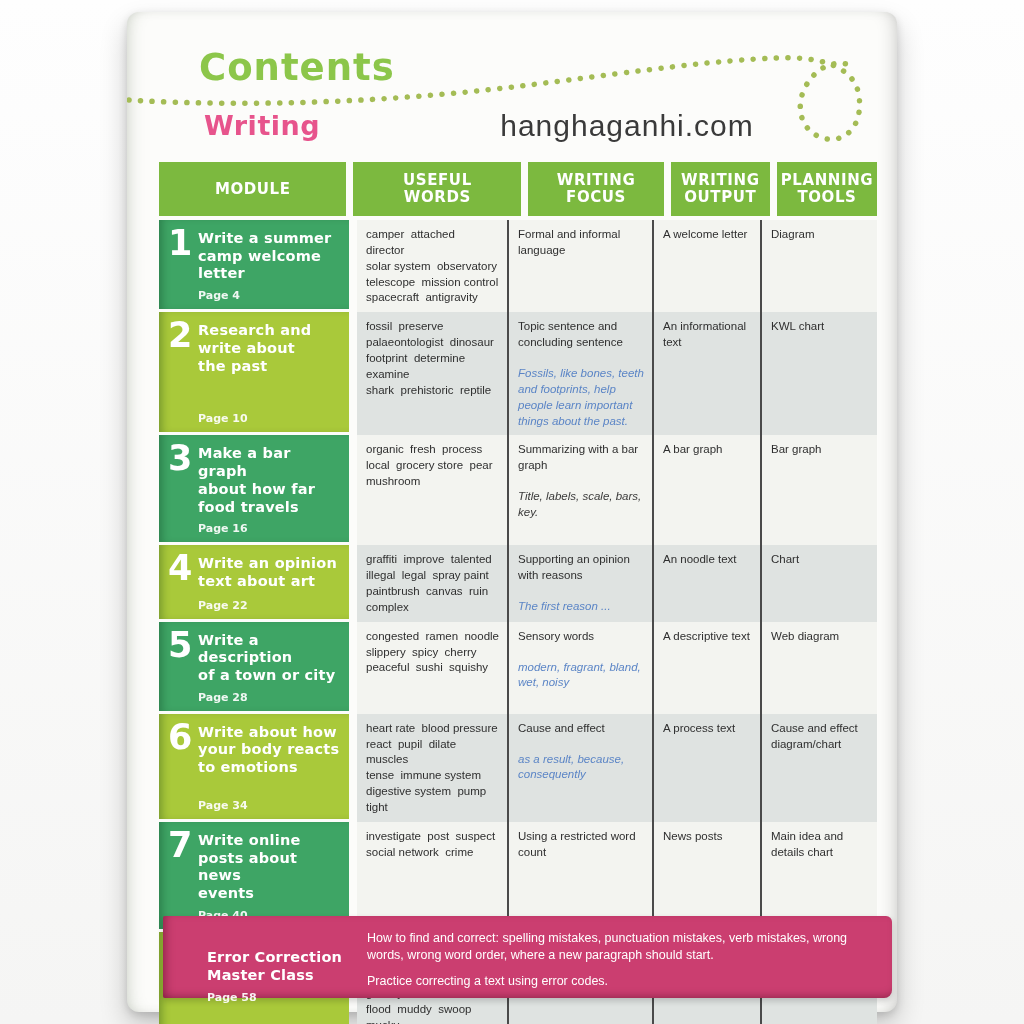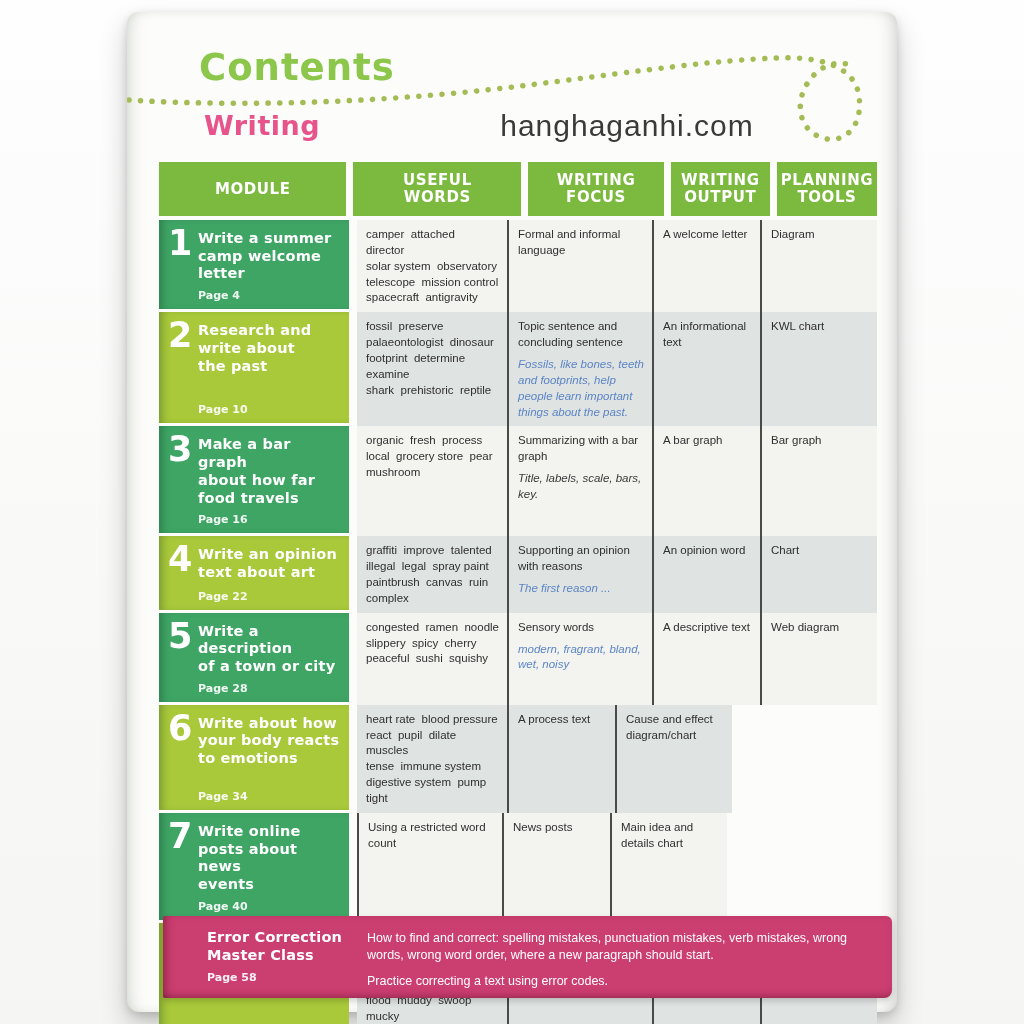--- a/index.html
+++ b/index.html
@@ -66,33 +66,33 @@
   .mpage{font-size:11px;font-weight:bold;opacity:.92;margin-top:6px;}
   .colgap{width:8px;background:transparent;}
   .cells{display:flex;flex:1;font-family:"Liberation Sans",sans-serif;}
   .r-green .cell{background:var(--cell-light);}
   .r-lime .cell{background:var(--cell-shade);}
   .cell{color:var(--cell-text);font-size:11.5px;line-height:1.38;padding:7px 8px 6px 9px;}
   .cell.words{width:150px;white-space:pre-wrap;}
   .cell.focus{width:145px;border-left:2px solid var(--rule);}
   .cell.output{width:108px;border-left:2px solid var(--rule);}
   .cell.tools{width:117px;border-left:2px solid var(--rule);}
-  .fnote{margin-top:6px;font-style:italic;color:var(--blue-note);}
+  .fnote{margin-top:15px;font-style:italic;color:var(--blue-note);}
   .fnote:empty{display:none;}
   .fnote[data-note-style="dark"]{color:#3a3a3a;}
   .pre{white-space:pre-line;}
   
   .footer{
     position:absolute;left:36px;right:5px;top:904px;height:82px;
     background:var(--pink);color:#fff;display:flex;align-items:flex-start;
     border-radius:2px 6px 8px 2px;
     box-shadow:inset 7px 0 8px -4px rgba(60,0,20,.35), inset 0 -6px 8px -5px rgba(60,0,20,.35), 0 3px 6px rgba(0,0,0,.18);
     padding:12px 18px 10px 44px;
   }
-  .ftitle-block{width:146px;display:flex;flex-direction:column;height:100%;}
+  .ftitle-block{width:146px;display:flex;flex-direction:column;height:100%;margin-top:20px;}
   .ftitle{font-size:14.5px;font-weight:bold;line-height:1.25;letter-spacing:.2px;}
   .fpage{font-size:11px;font-weight:bold;opacity:.92;margin-top:7px;}
   .fbody{flex:1;font-family:"Liberation Sans",sans-serif;font-size:12.5px;line-height:1.35;padding-left:14px;padding-top:2px;}
   .fbody .p2{margin-top:9px;}
 </style>
 </head>
 <body>
 
 <div class="canvas">
   <div class="page">
@@ -204,21 +204,21 @@
         <div class="colgap"></div>
         <div class="cells">
           <div class="cell words">graffiti  improve  talented
 illegal  legal  spray paint
 paintbrush  canvas  ruin
 complex</div>
           <div class="cell focus">
             <div>Supporting an opinion with reasons</div>
             <div class="fnote" data-note-style="blue">The first reason ...</div>
           </div>
-          <div class="cell output">An opinion word</div>
+          <div class="cell output">An noodle text</div>
           <div class="cell tools">Chart</div>
         </div>
       </div>
 
       <div class="trow r-green" style="min-height:71px">
         <div class="module">
           <div class="num">5</div>
           <div class="mtext">
             <div class="mtitle pre">Write a description
 of a town or city</div>
@@ -248,37 +248,43 @@
 to emotions</div>
             <div class="mpage">Page 34</div>
           </div>
         </div>
         <div class="colgap"></div>
         <div class="cells">
           <div class="cell words">heart rate  blood pressure
 react  pupil  dilate  muscles
 tense  immune system
 digestive system  pump  tight</div>
+          <div class="cell focus">
+            <div>Cause and effect</div>
+            <div class="fnote" data-note-style="blue">as a result, because, consequently</div>
+          </div>
           <div class="cell output">A process text</div>
           <div class="cell tools">Cause and effect diagram/chart</div>
         </div>
       </div>
 
       <div class="trow r-green" style="min-height:81px">
         <div class="module">
           <div class="num">7</div>
           <div class="mtext">
             <div class="mtitle pre">Write online
 posts about news
 events</div>
             <div class="mpage">Page 40</div>
           </div>
         </div>
         <div class="colgap"></div>
         <div class="cells">
+          <div class="cell words">investigate  post  suspect
+social network  crime</div>
           <div class="cell focus">
             <div>Using a restricted word count</div>
 
           </div>
           <div class="cell output">News posts</div>
           <div class="cell tools">Main idea and details chart</div>
         </div>
       </div>
 
       <div class="trow r-lime" style="min-height:71px">

